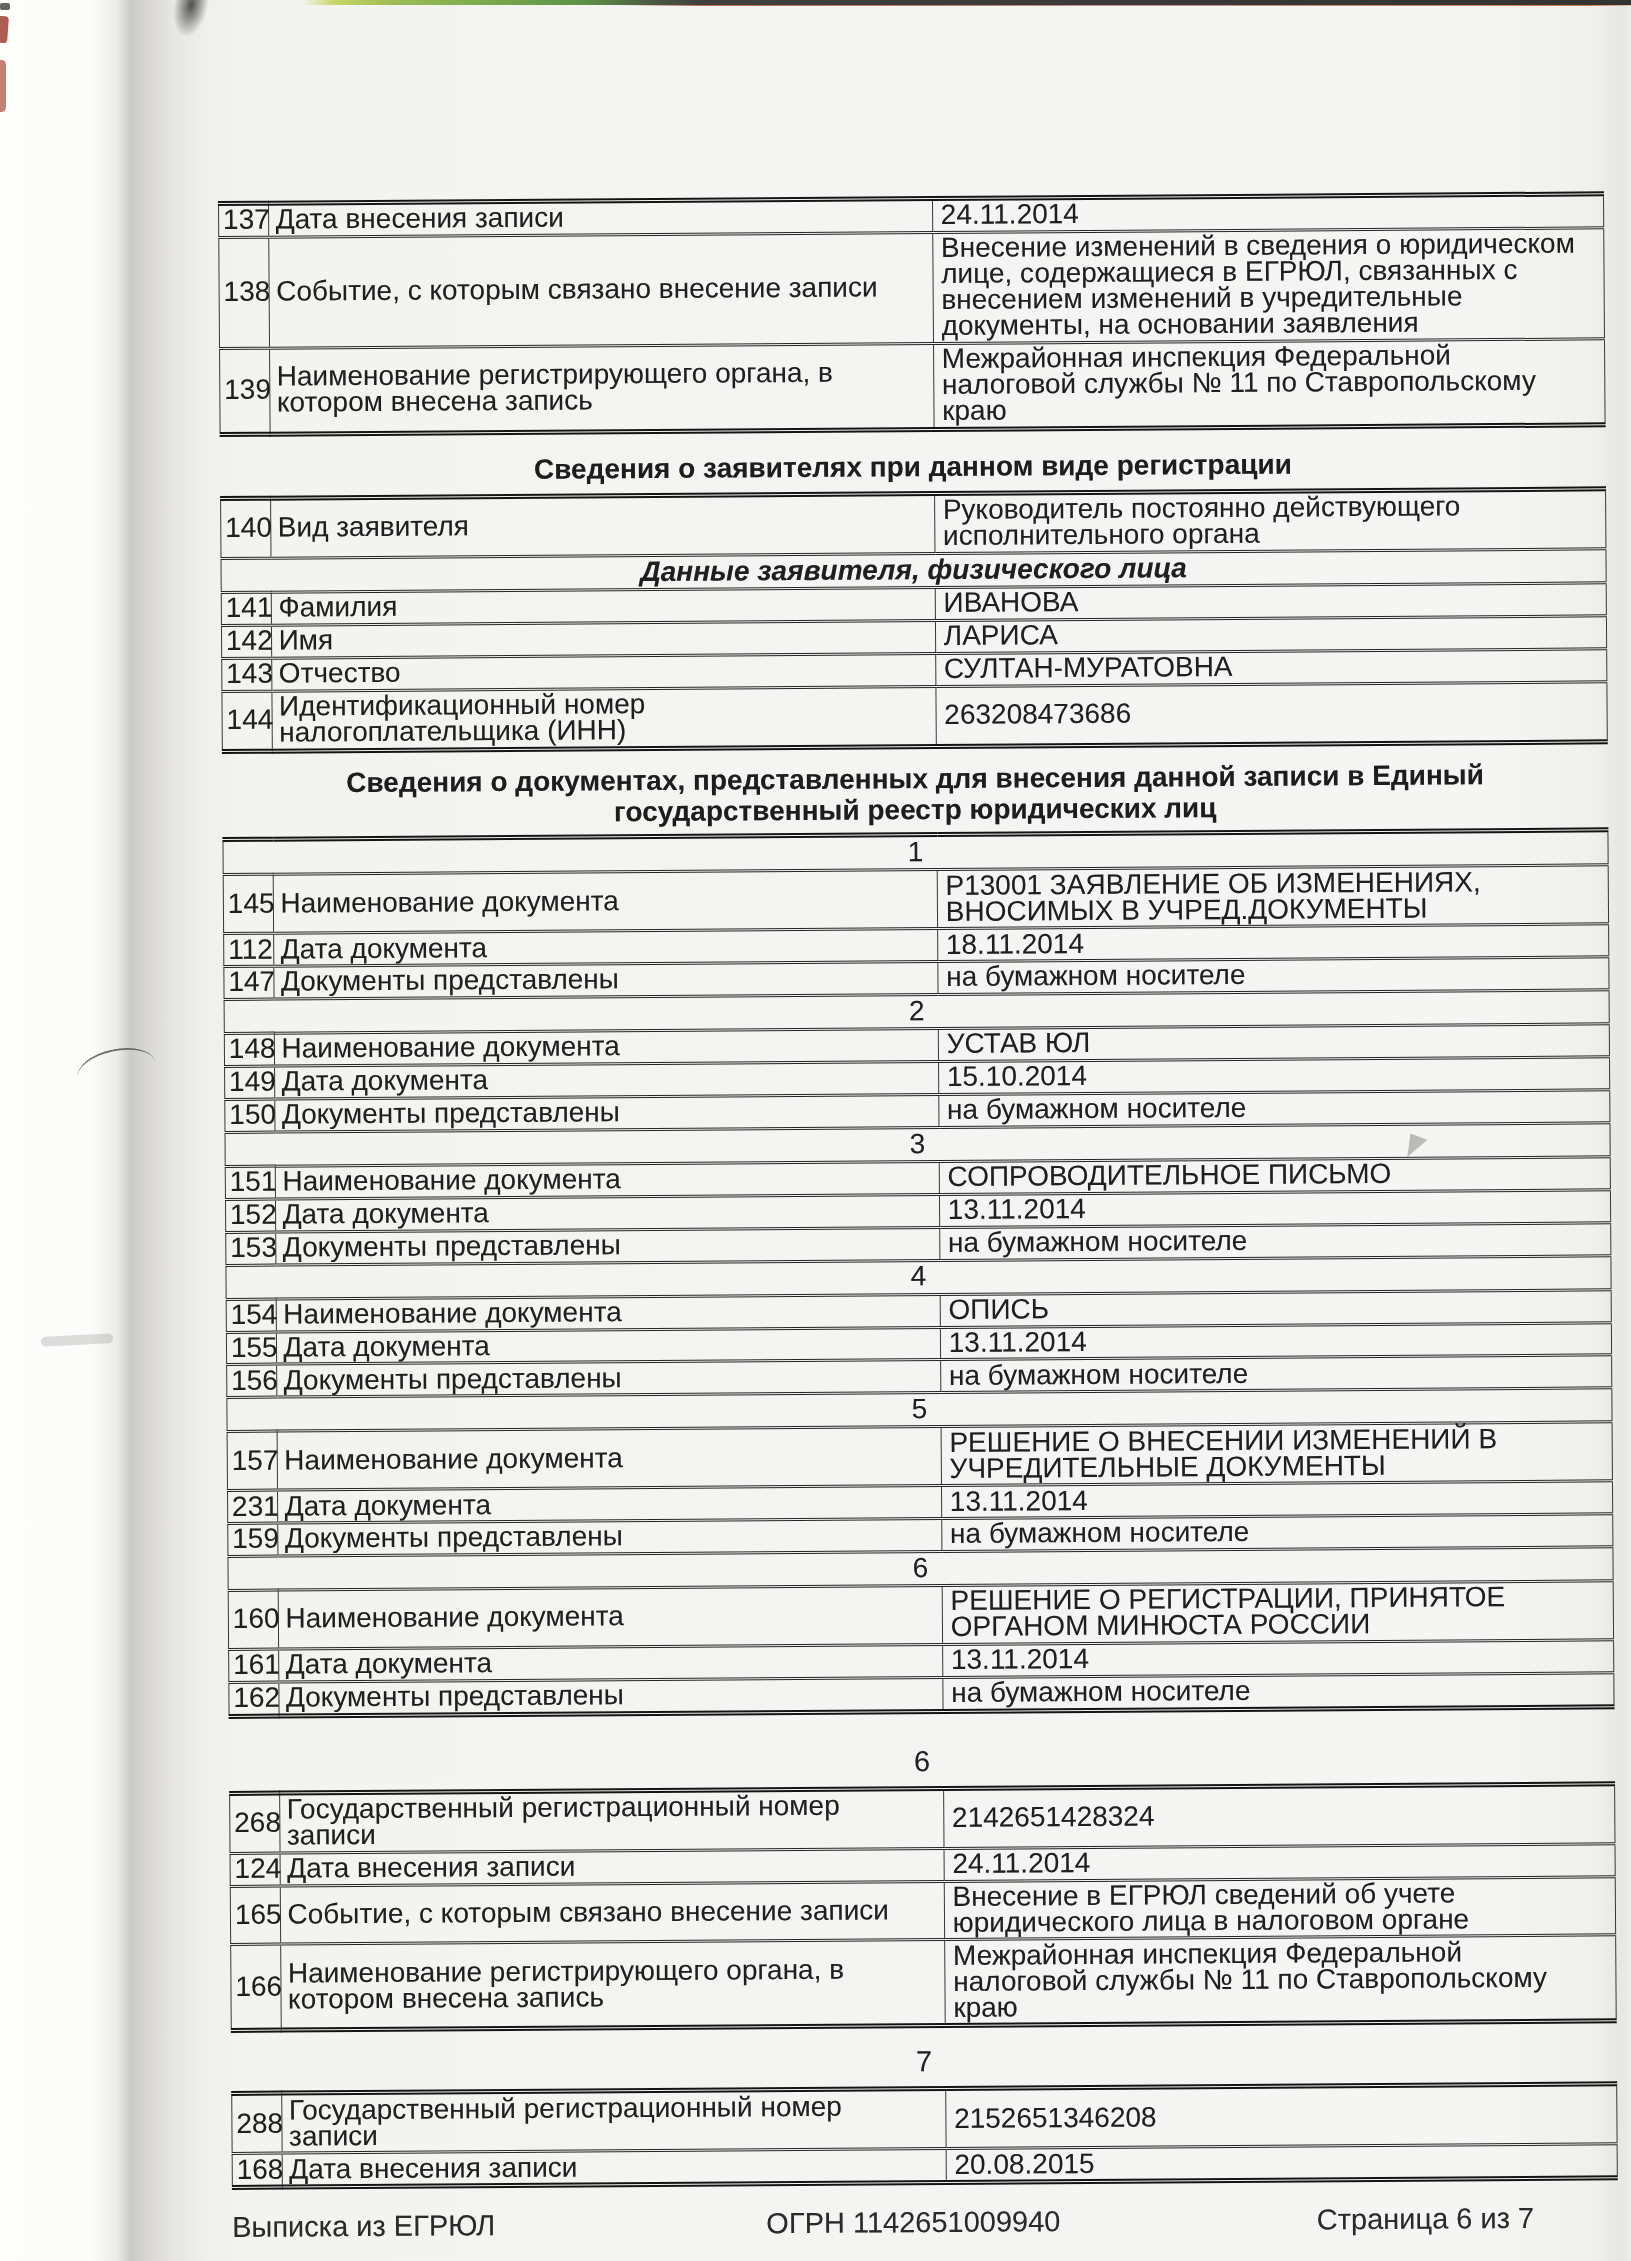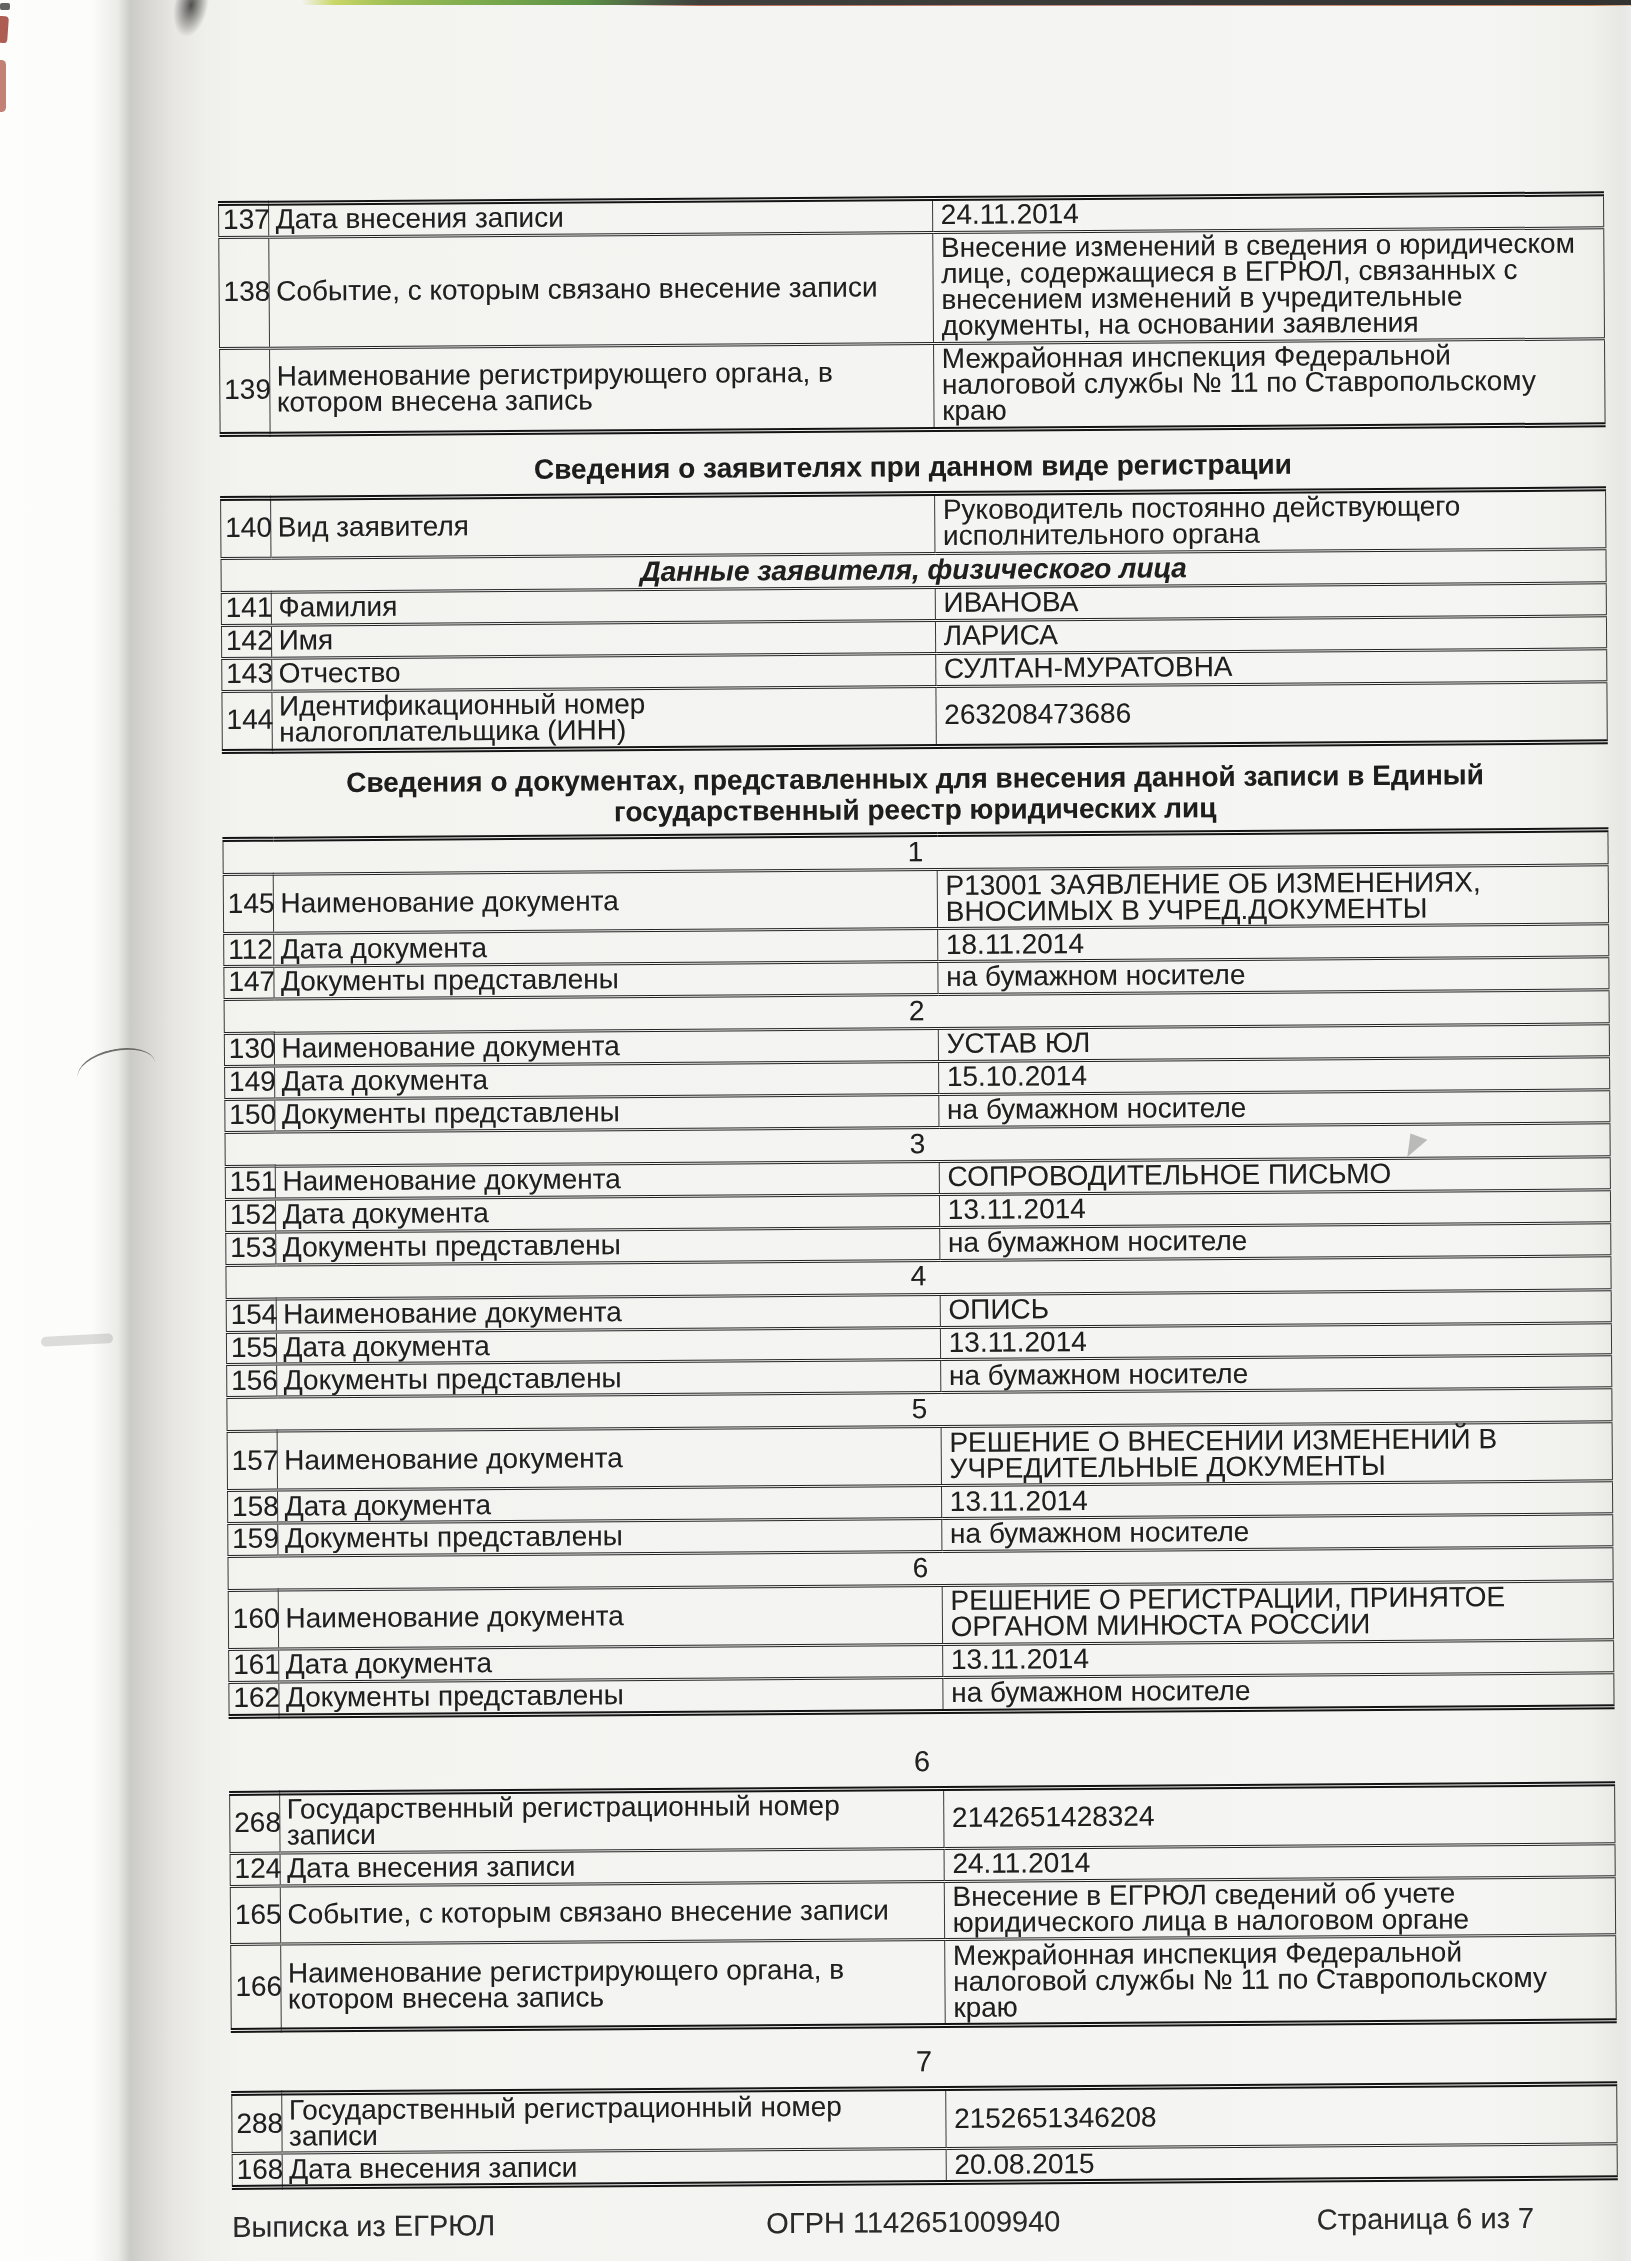--- a/index.html
+++ b/index.html
@@ -200,21 +200,21 @@
         </tr>
         <tr>
           <td class="num">147</td>
           <td class="label">Документы представлены</td>
           <td class="val">на бумажном носителе</td>
         </tr>
         <tr class="grouprow">
           <td colspan="3">2</td>
         </tr>
         <tr>
-          <td class="num">130</td>
+          <td class="num">148</td>
           <td class="label">Наименование документа</td>
           <td class="val">УСТАВ ЮЛ</td>
         </tr>
         <tr>
           <td class="num">149</td>
           <td class="label">Дата документа</td>
           <td class="val">15.10.2014</td>
         </tr>
         <tr>
           <td class="num">150</td>
@@ -259,21 +259,21 @@
         </tr>
         <tr class="grouprow">
           <td colspan="3">5</td>
         </tr>
         <tr>
           <td class="num">157</td>
           <td class="label">Наименование документа</td>
           <td class="val">РЕШЕНИЕ О ВНЕСЕНИИ ИЗМЕНЕНИЙ В УЧРЕДИТЕЛЬНЫЕ ДОКУМЕНТЫ</td>
         </tr>
         <tr>
-          <td class="num">158</td>
+          <td class="num">231</td>
           <td class="label">Дата документа</td>
           <td class="val">13.11.2014</td>
         </tr>
         <tr>
           <td class="num">159</td>
           <td class="label">Документы представлены</td>
           <td class="val">на бумажном носителе</td>
         </tr>
         <tr class="grouprow">
           <td colspan="3">6</td>

